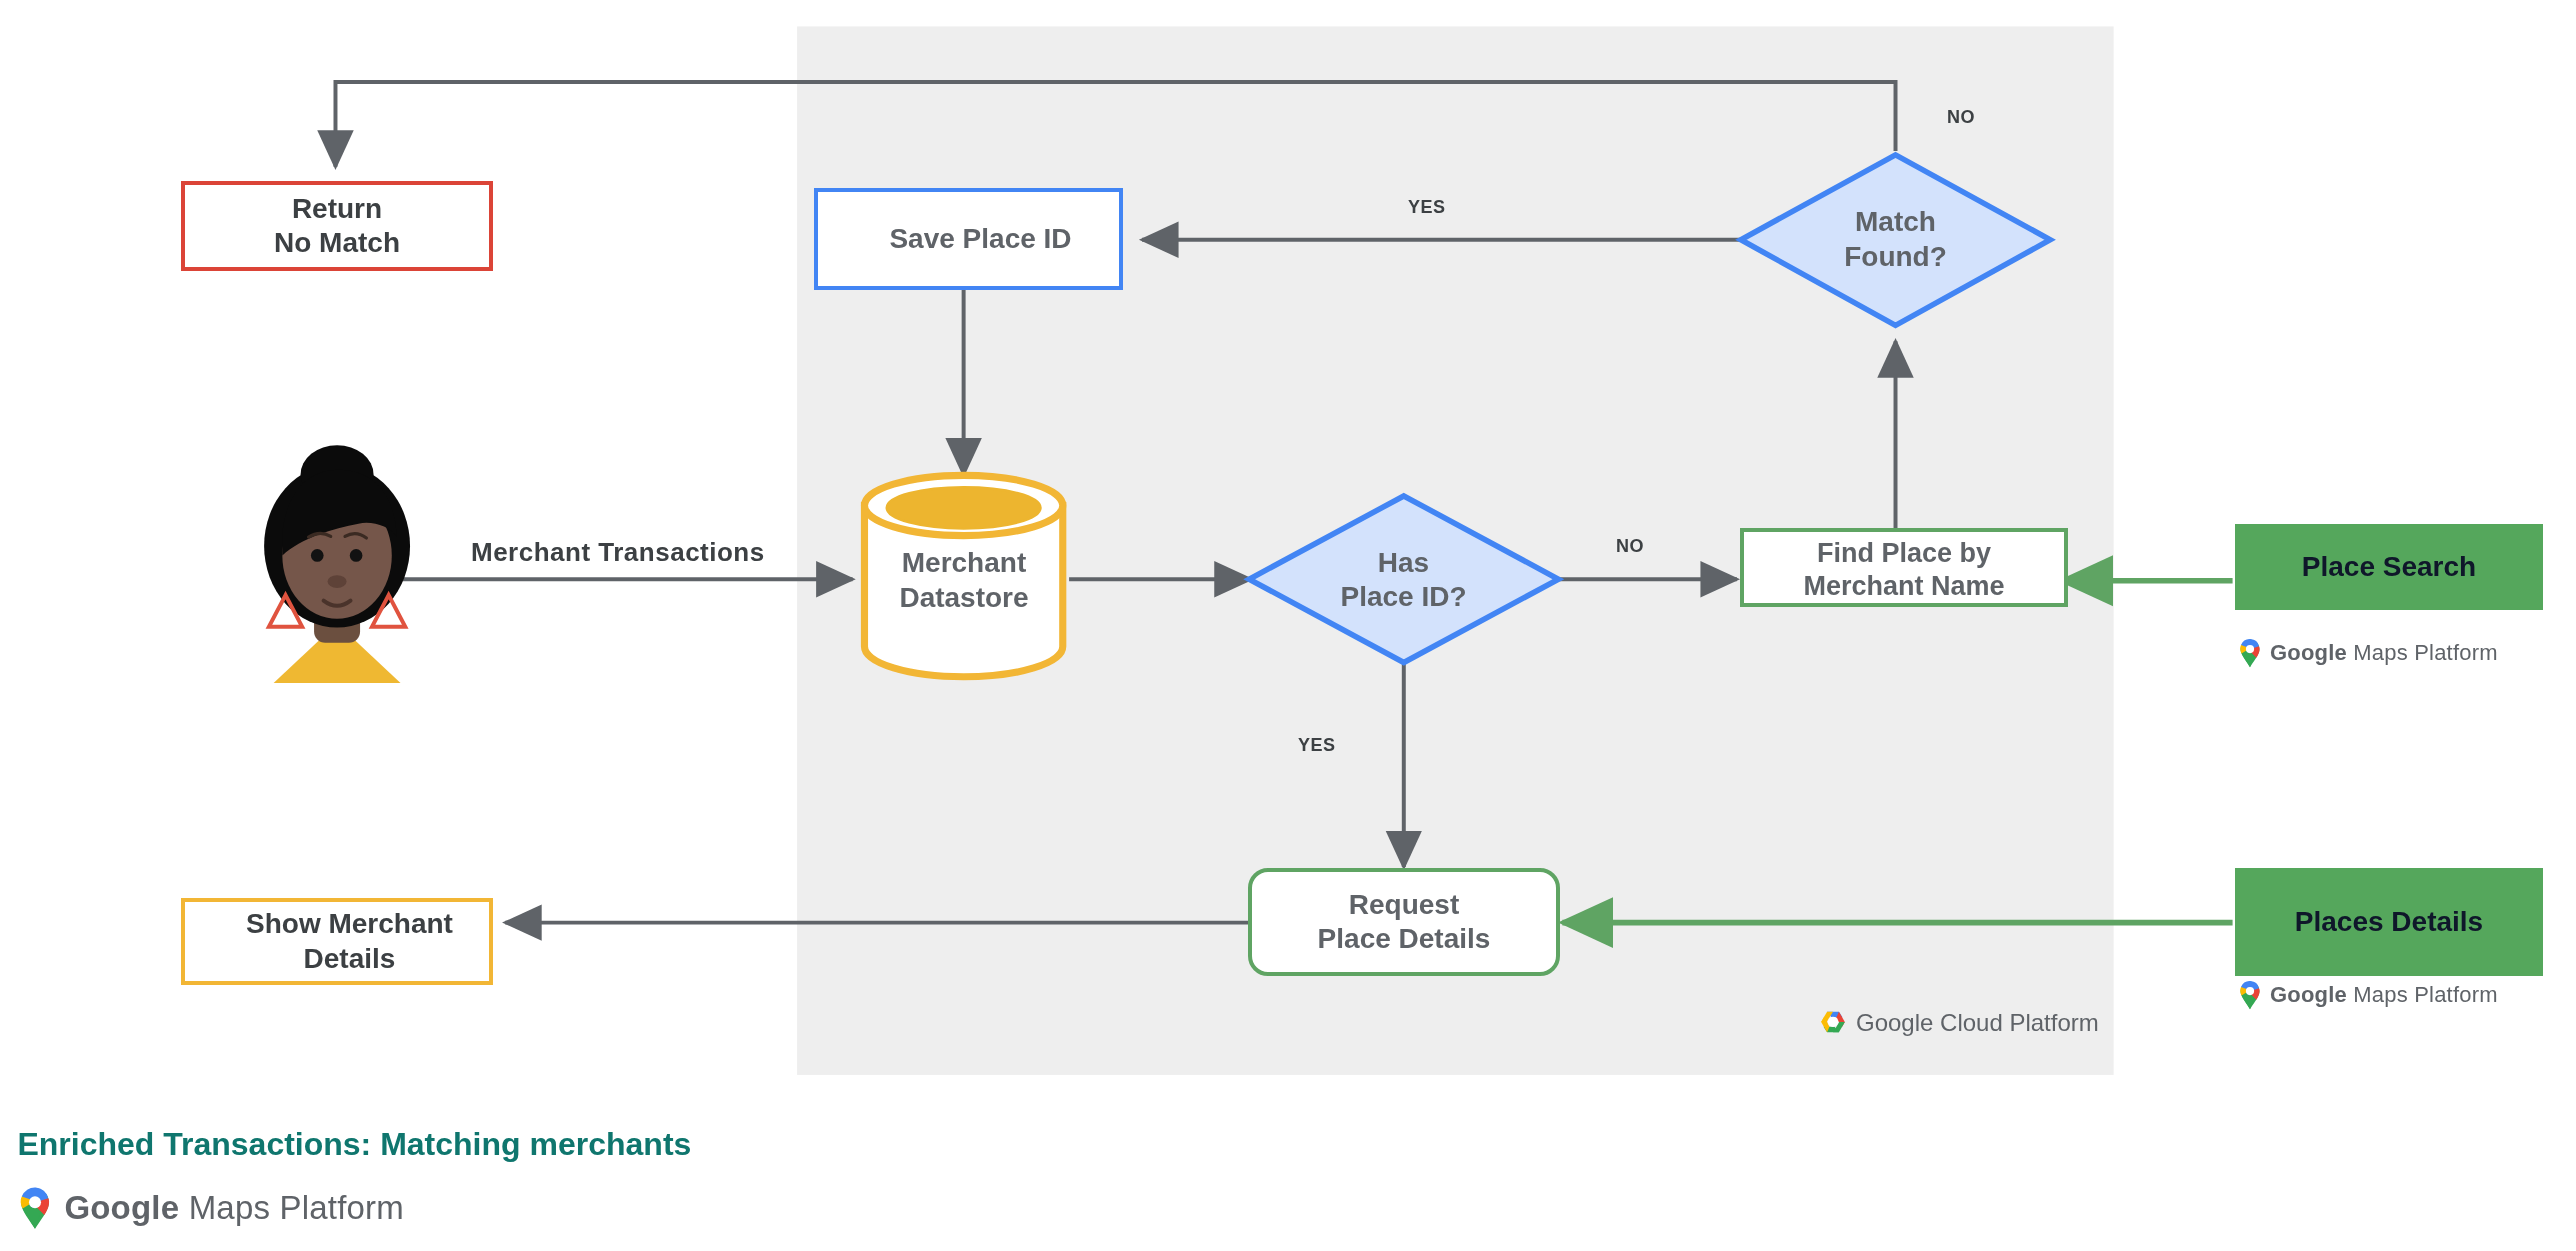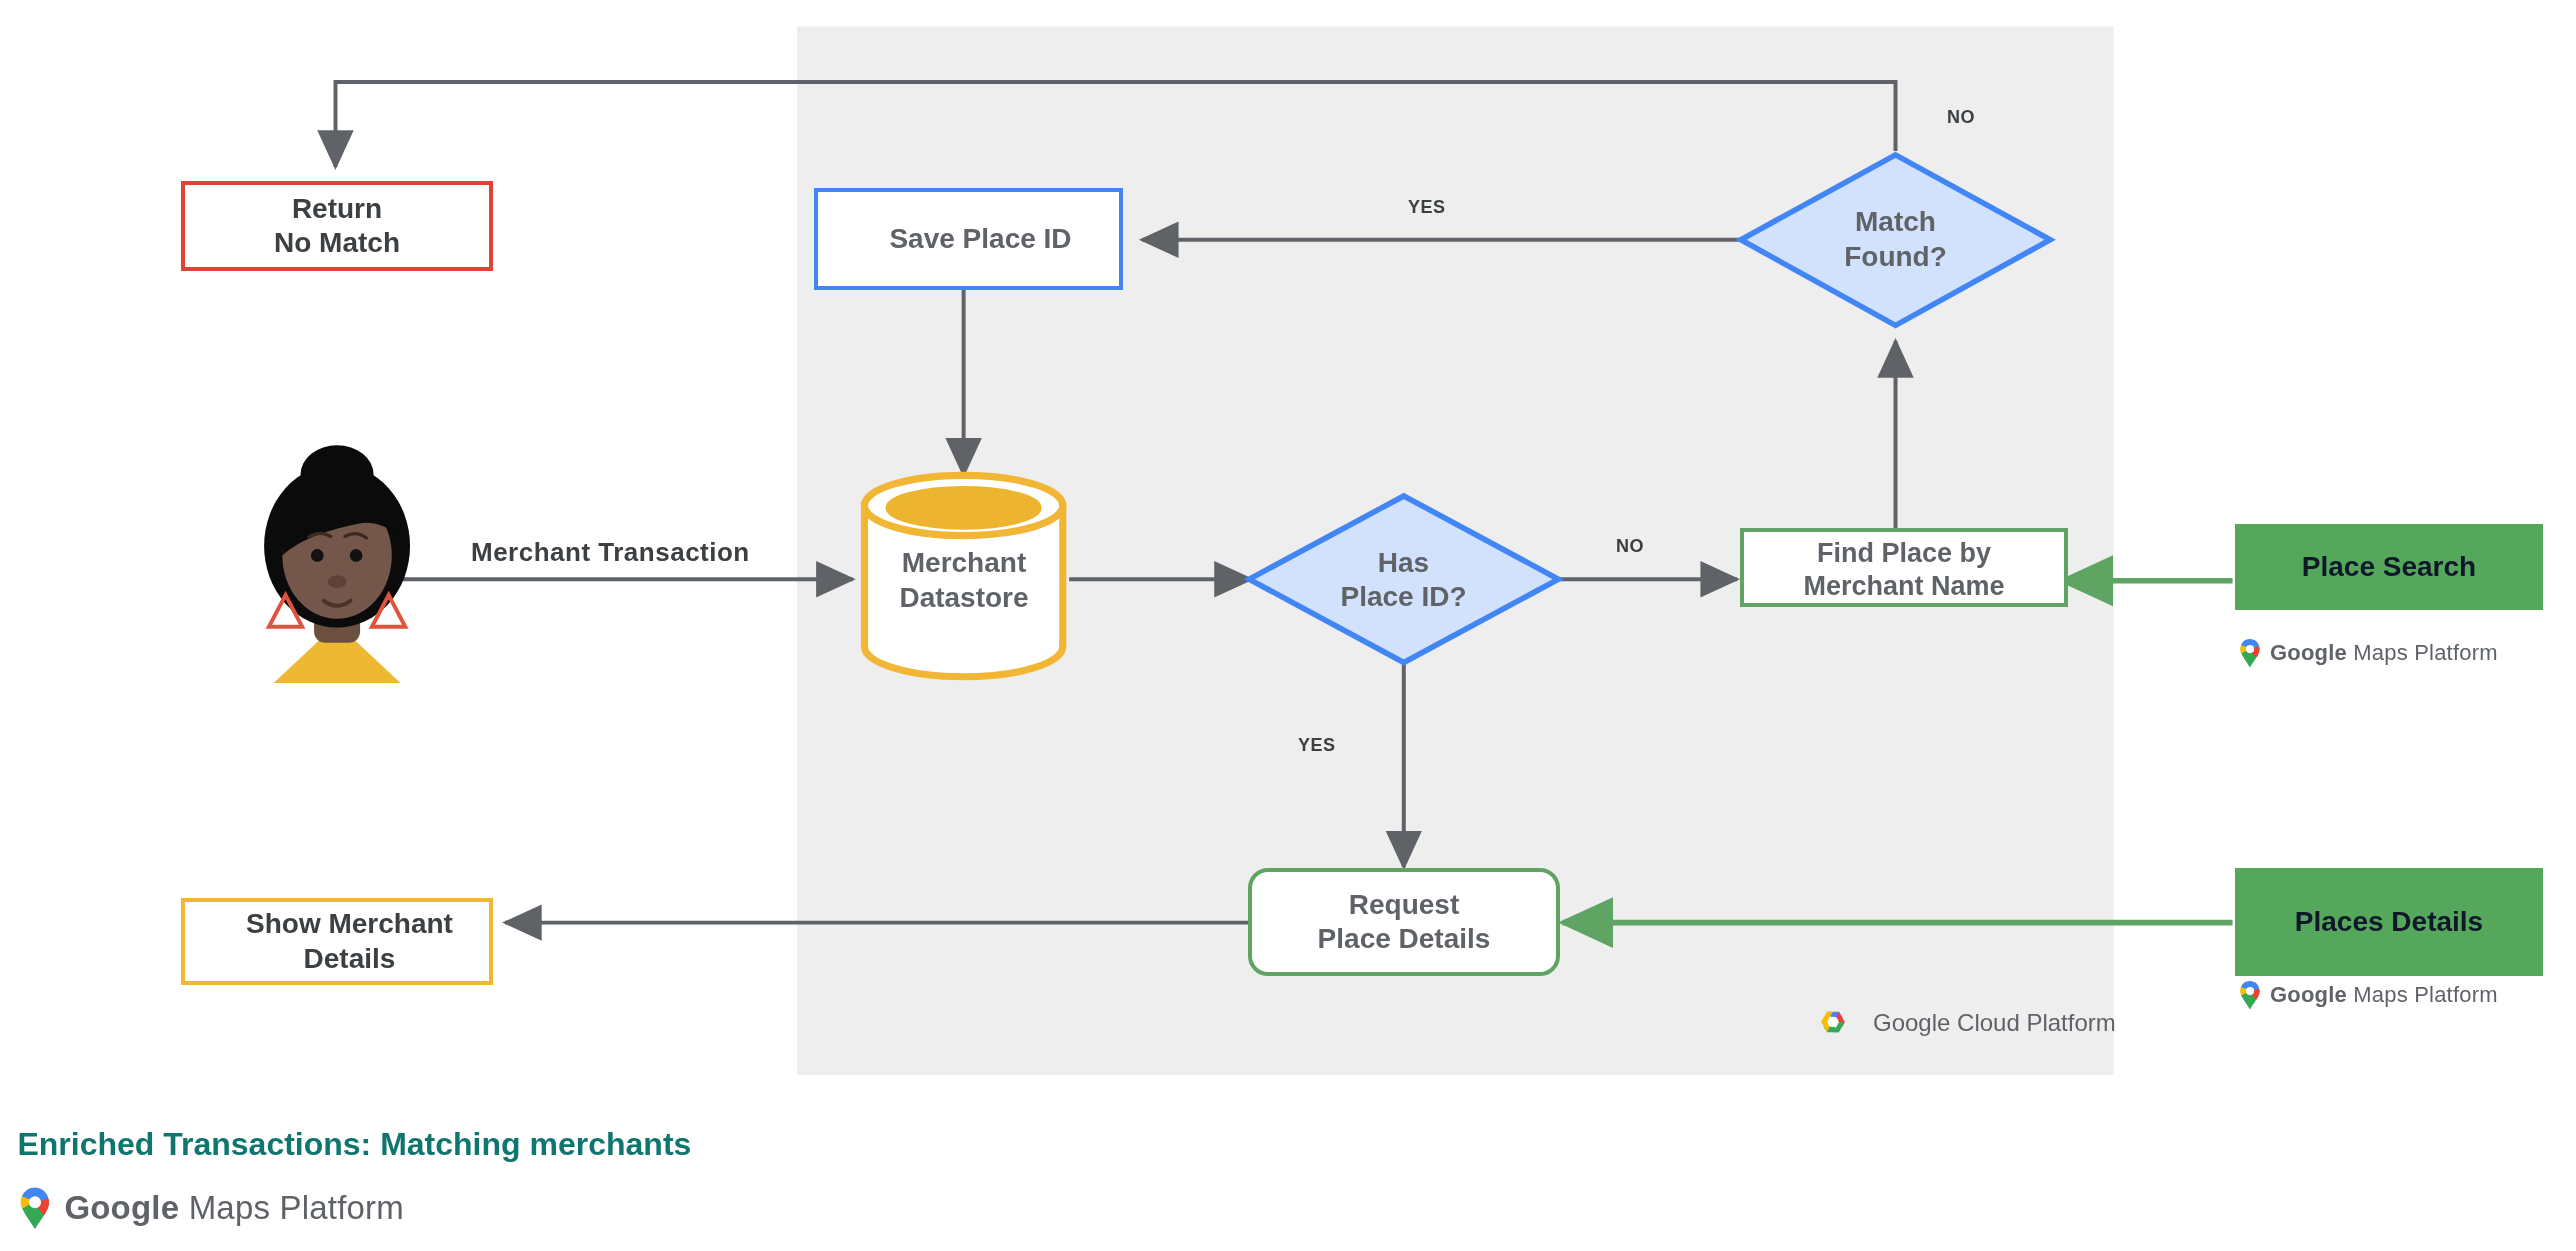--- a/index.html
+++ b/index.html
@@ -32,21 +32,21 @@
   .edge-label{position:absolute;font-size:18px;font-weight:700;color:#3C4043;
               letter-spacing:0.5px;}
 
   .caption{position:absolute;font-size:28.6px;font-weight:700;color:#0f766e;}
 
   .gmp-logo{position:absolute;display:flex;align-items:center;gap:8px;}
   .gmp-logo .gmp-text{font-size:22px;color:#5F6368;font-weight:400;letter-spacing:0.2px;}
   .gmp-logo .gmp-text b{font-weight:700;}
   .gmp-logo.big .gmp-text{font-size:33px;}
 
-  .gcp-logo{position:absolute;display:flex;align-items:center;gap:25px;}
+  .gcp-logo{position:absolute;display:flex;align-items:center;gap:8px;}
   .gcp-logo .gcp-text{font-size:24px;color:#5F6368;font-weight:400;}
   .gcp-logo .gcp-text b{font-weight:500;}
 </style>
 </head>
 <body>
 
 <div id="stage">
 
   <svg id="canvas" viewBox="0 0 3248 1578">
     <defs>
@@ -184,21 +184,21 @@
       <circle cx="15" cy="14" r="5.2" fill="#ffffff"></circle>
     </svg>
     <span class="gmp-text"><b>Google</b><span> Maps Platform</span></span>
   </div>
 
   <div class="node box box-yellow" style="left:181px;top:898px;width:312px;height:87px;padding-left:25px;">
     <span class="lbl t-dark fs-big">Show Merchant
 Details</span>
   </div>
 
-  <div class="edge-label" style="left:471px;top:537px;font-size:26px;">Merchant Transaction</div>
+  <div class="edge-label" style="left:471px;top:537px;font-size:26px;">Merchant Transactions</div>
 
   <div class="edge-label" style="left:1947px;top:107px;">NO</div>
 
   <div class="edge-label" style="left:1408px;top:197px;">YES</div>
 
   <div class="edge-label" style="left:1616px;top:536px;">NO</div>
 
   <div class="edge-label" style="left:1298px;top:735px;">YES</div>
 
   <div class="gcp-logo" style="left:1818px;top:1009px;">

